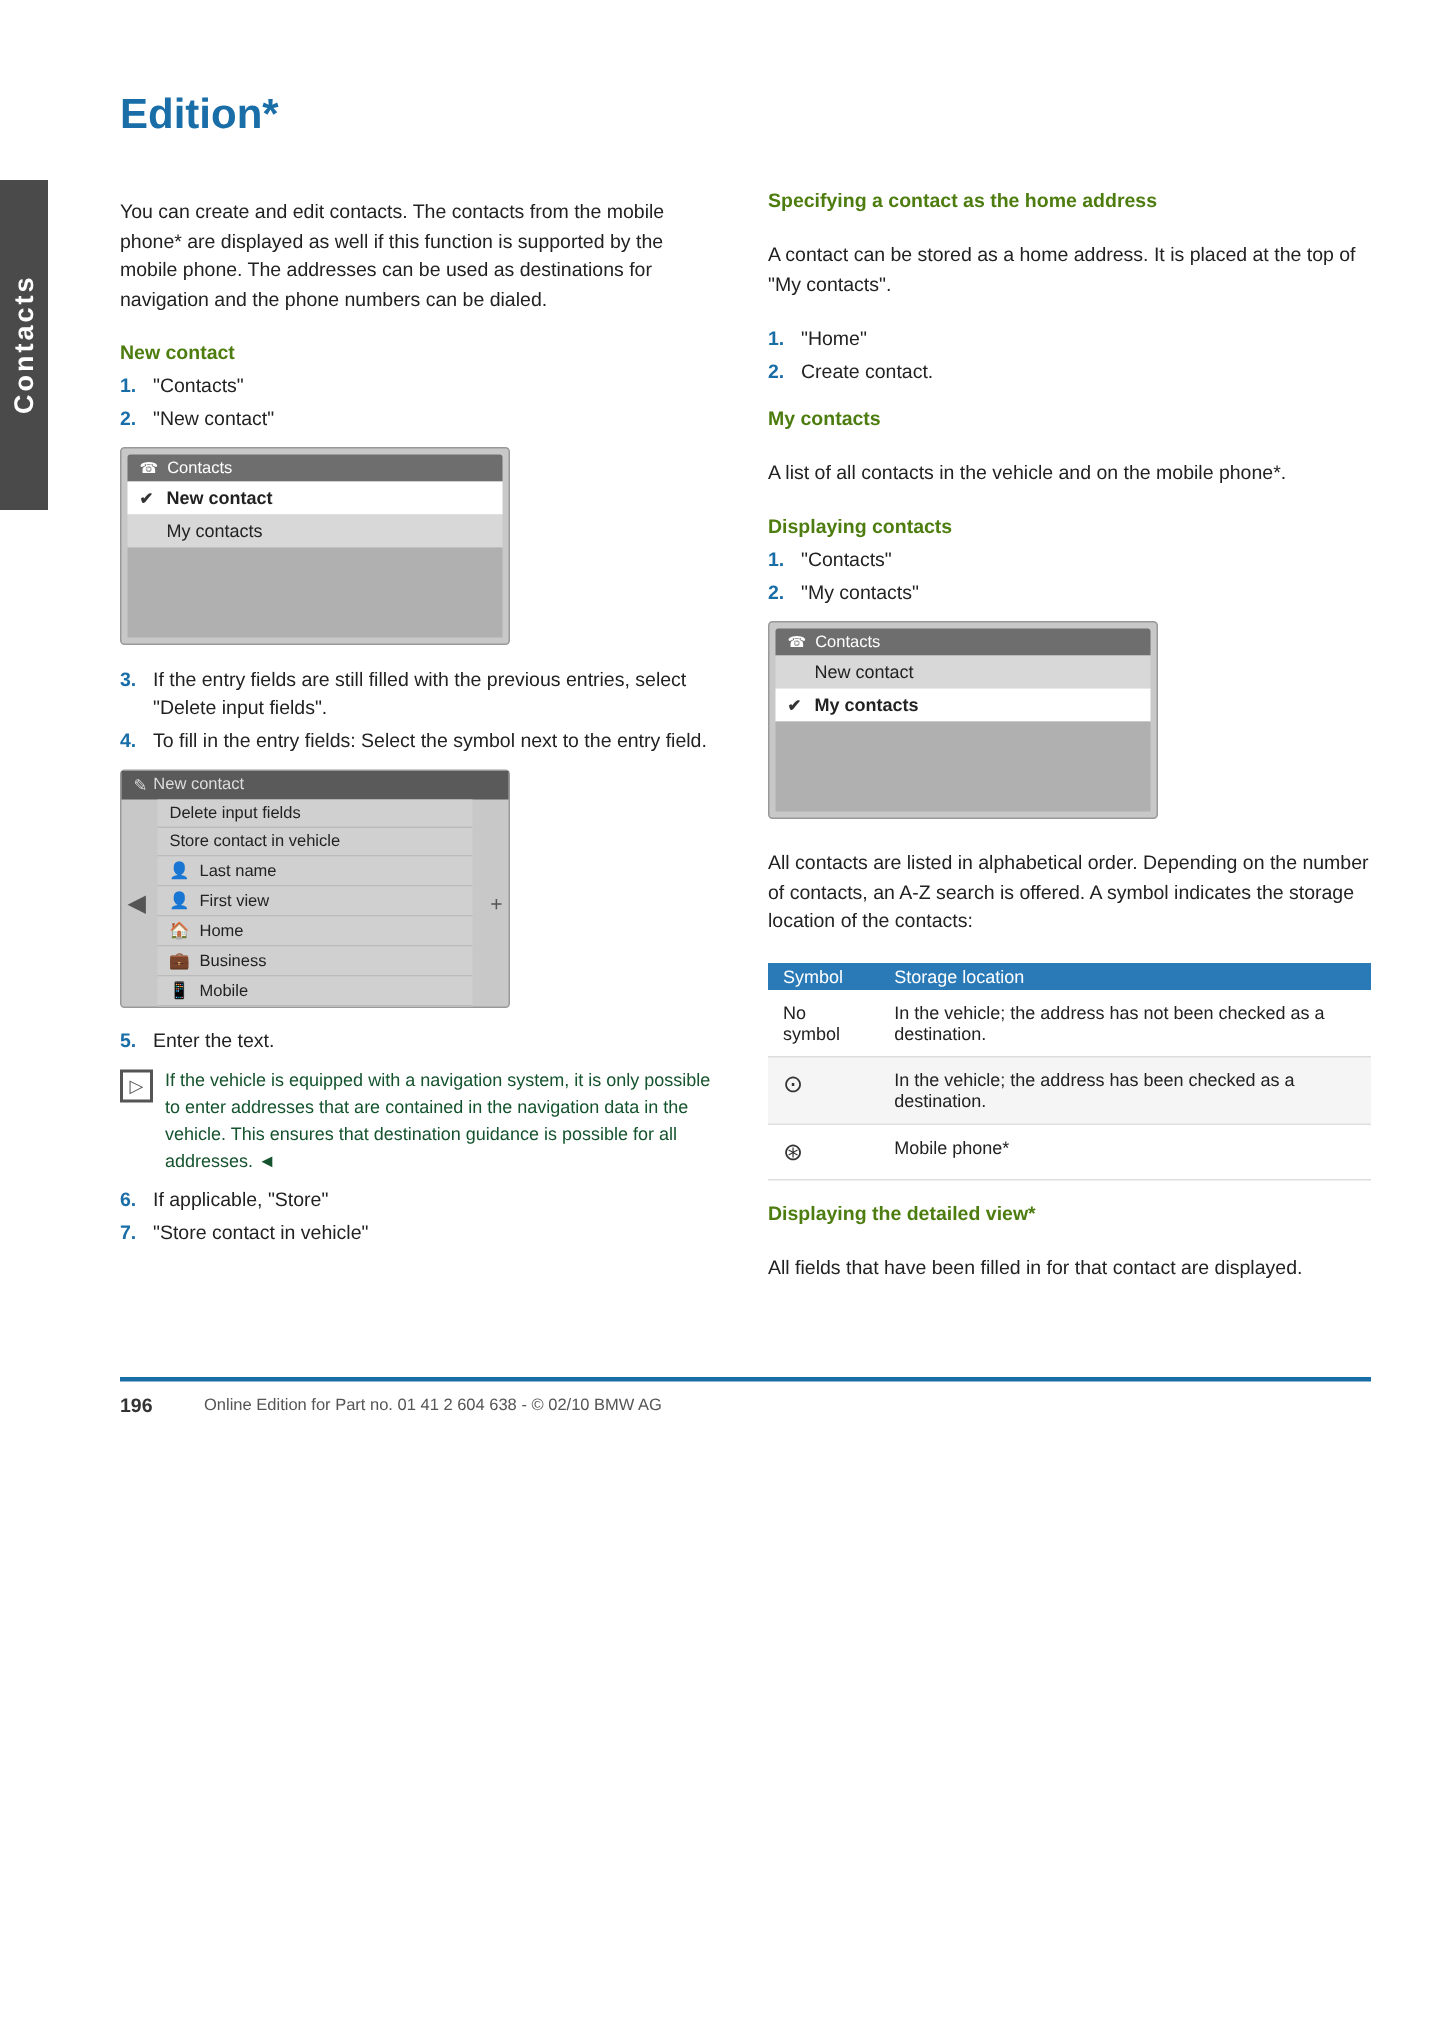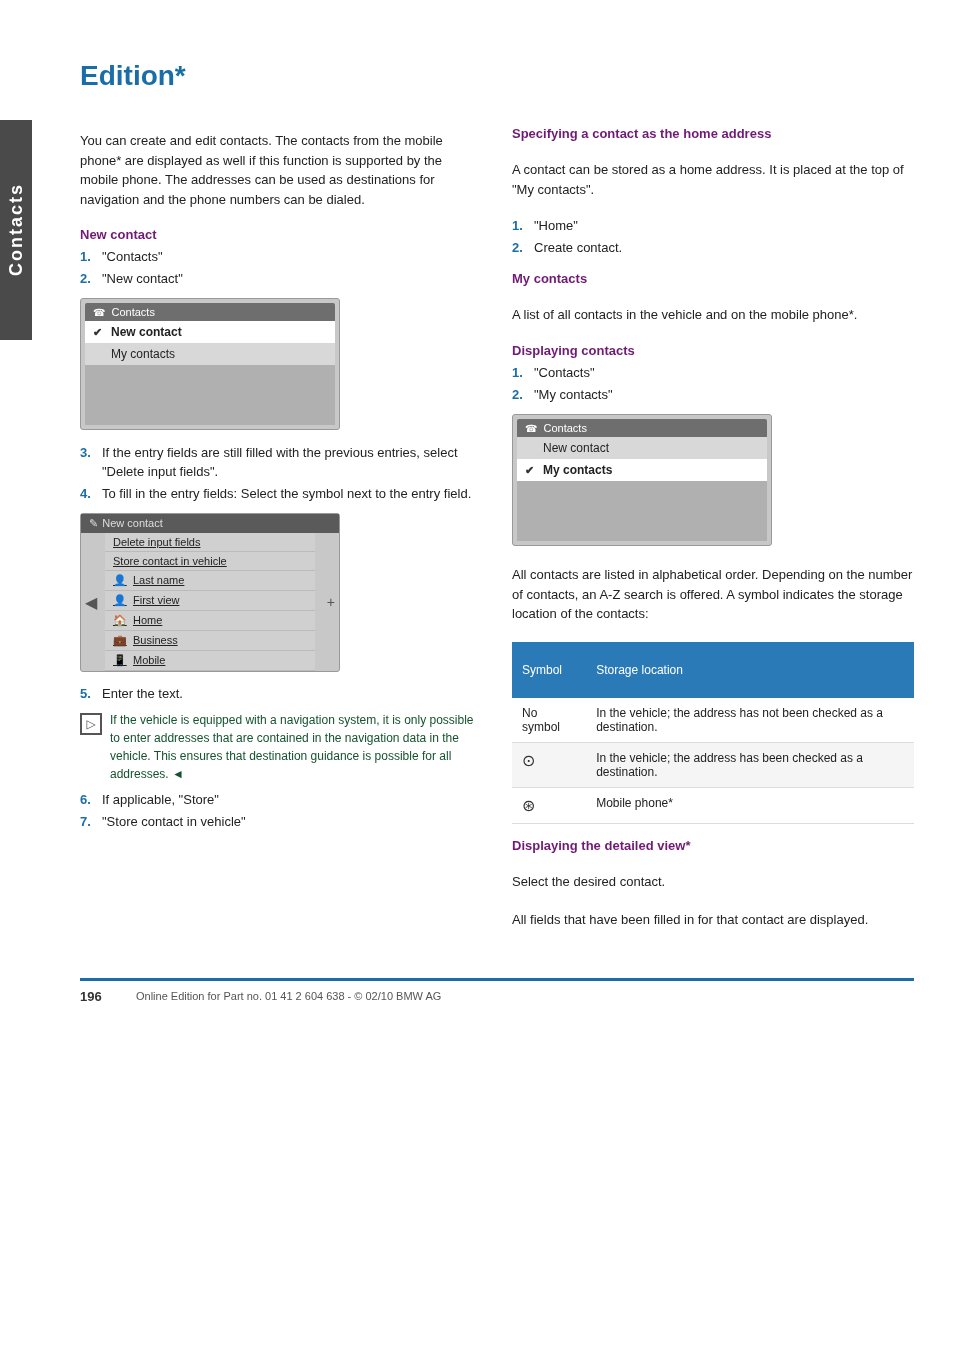--- a/index.html
+++ b/index.html
@@ -65,21 +65,21 @@
     .intro-text {
       font-size: 13px;
       line-height: 1.5;
       margin-bottom: 18px;
       color: #222;
       margin-top: 19px;
     }
 
     
     .section-heading {
-      color: #701a75;
+      color: #4d7c0f;
       font-size: 13px;
       font-weight: bold;
       margin-bottom: 6px;
       margin-top: 14px;
     }
 
     
     .num-list {
       list-style: none;
       padding: 0;
@@ -162,23 +162,22 @@
       display: flex;
       align-items: center;
       gap: 4px;
     }
     .ui-form-row {
       padding: 3px 8px;
       font-size: 11px;
       background: #d0d0d0;
       border-bottom: 1px solid #bbb;
       display: flex;
-      align-items: flex-start;
+      align-items: flex-end;
       gap: 4px;
-      text-decoration: underline;
     }
     .ui-form-row .row-icon {
       font-size: 11px;
       width: 16px;
     }
     .ui-form-nav-left {
       position: absolute;
       left: 4px;
       top: 50%;
       transform: translateY(-50%);
@@ -229,21 +228,21 @@
       width: 100%;
       border-collapse: collapse;
       margin-top: 12px;
       font-size: 12px;
     }
     .symbol-table thead tr {
       background: #2a7ab8;
       color: #fff;
     }
     .symbol-table thead th {
-      padding: 21px 10px;
+      padding: 2px 10px;
       text-align: left;
       font-weight: normal;
     }
     .symbol-table tbody tr {
       border-bottom: 1px solid #ddd;
     }
     .symbol-table tbody td {
       padding: 8px 10px;
       vertical-align: top;
     }
@@ -251,21 +250,21 @@
       background: #f5f5f5;
     }
     .symbol-icon {
       font-size: 16px;
       color: #333;
     }
 
     
     .page-footer {
       border-top: 3px solid #1a6ea8;
-      margin-top: 30px;
+      margin-top: 46px;
       padding-top: 8px;
       display: flex;
       align-items: center;
       gap: 16px;
     }
     .page-number {
       font-size: 13px;
       font-weight: bold;
       color: #333;
       min-width: 40px;
@@ -464,21 +463,20 @@
           <tr>
             <td>
               <span class="symbol-icon">⊛</span>
             </td>
             <td>Mobile phone*</td>
           </tr>
         </tbody>
       </table>
 
       <div class="section-heading">Displaying the detailed view*</div>
-      <p class="intro-text">Select the desired contact.</p>
       <p class="intro-text">All fields that have been filled in for that contact are displayed.</p>
 
     </div>
   </div>
 
   <div class="page-footer">
     <span class="page-number">196</span>
     <span class="footer-note">Online Edition for Part no. 01 41 2 604 638 - © 02/10 BMW AG</span>
   </div>
 </div>

